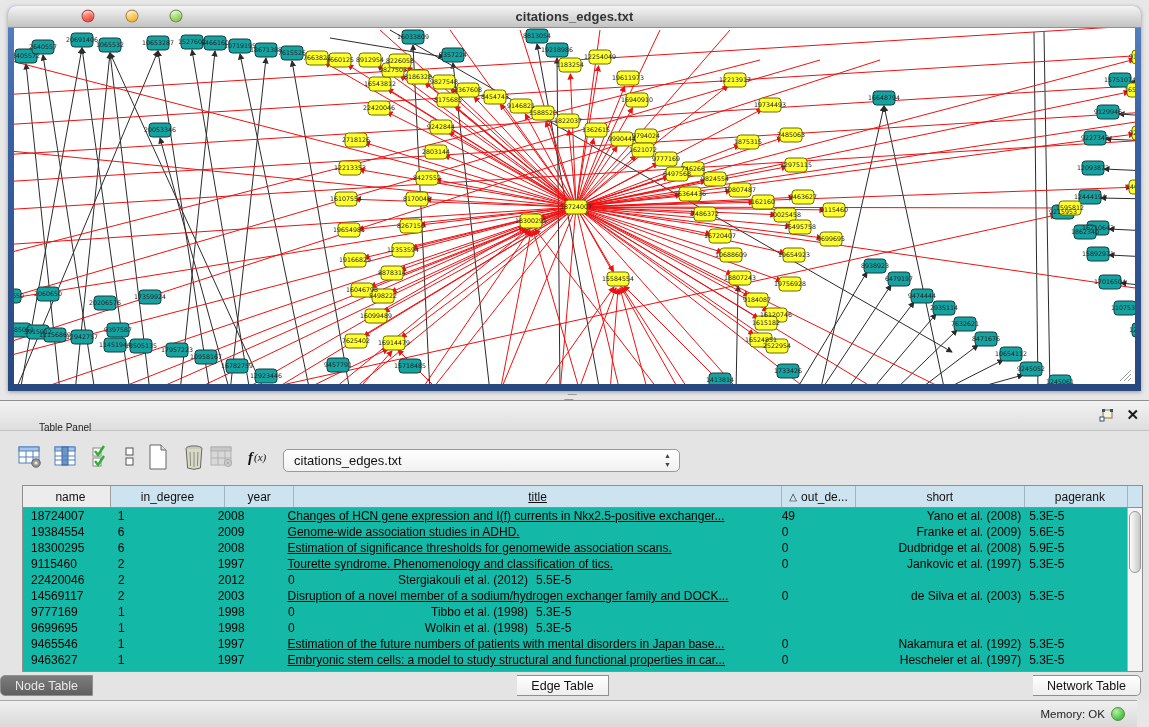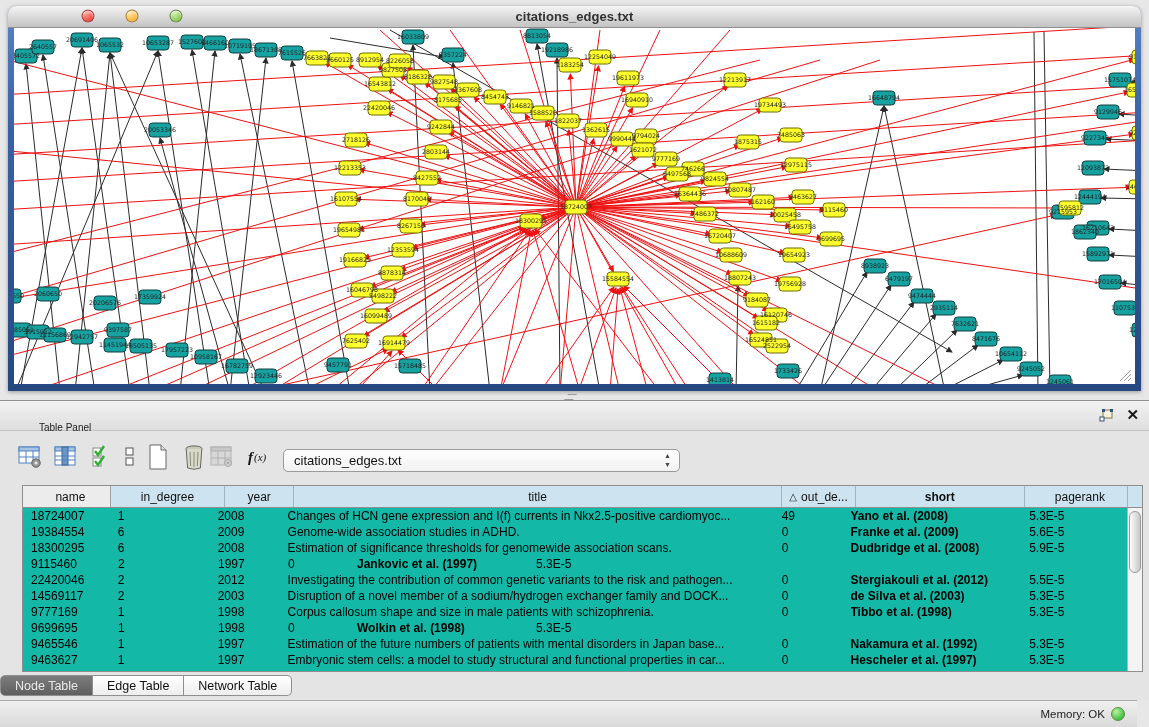--- a/index.html
+++ b/index.html
@@ -55,31 +55,31 @@
   #thead { display:flex; height:22px; border-bottom:1px solid #8e8e8e; font-size:12px; color:#111; }
   .hc { display:flex; align-items:center; justify-content:center; background:#cde4f0;
     border-right:1px solid #9fb5c1; height:100%; overflow:hidden; white-space:nowrap; }
   .hc.gray { background:#ececec; border-right:1px solid #9e9e9e; }
   .hc .tri { margin-right:4px; font-size:10px; color:#222; }
   #scroll-head { width:14px; background:#cde4f0; }
   #tbody { position:absolute; left:0; top:22px; right:15px; bottom:0; overflow:hidden;
     font-size:12px; color:#000; }
   .tr { display:flex; height:16px; line-height:16px; }
   .td { overflow:hidden; white-space:nowrap; padding-left:6px; }
-  .c0{width:89px; padding-left:8px;} .c1{width:100px;} .c2{width:70px;} .c3{width:495px;}
-  .c4{width:75px;} .c5{width:171px; text-align:left; padding-left:0;font-weight:bold;} .c6{width:106px; padding-left:8px;}
+  .c0{width:89px; padding-left:8px;} .c1{width:100px;} .c2{width:70px;} .c3{width:495px;text-decoration:underline;}
+  .c4{width:75px;} .c5{width:171px; text-align:right; padding-left:0;} .c6{width:106px; padding-left:8px;}
   .hc.c0{width:89px;} .hc.c1{width:116px;} .hc.c2{width:70px;} .hc.c3{width:495px;}
   .hc.c4{width:75px;} .hc.c5{width:171px;} .hc.c6{width:105px;}
   #vscroll { position:absolute; right:0; top:22px; width:15px; bottom:0;
     background:#f4f4f4; border-left:1px solid #b5b5b5; }
   #vthumb { position:absolute; left:1px; top:3px; width:12px; height:62px; border-radius:6px;
     background:linear-gradient(90deg,#fdfdfd,#c7c7c7); border:1px solid #9a9a9a; }
 
   
-  #tabs { position:absolute; left:0; right:8px; top:244px; display:flex; justify-content:flex-start; }
+  #tabs { position:absolute; left:0; right:8px; top:244px; display:flex; justify-content:space-between; }
   .tab { height:21px; line-height:20px; font-size:12.5px; padding:0 14px; background:linear-gradient(180deg,#ffffff,#eeeeee);
     border:1px solid #8f8f8f; border-left:none; color:#111; }
   .tab:first-child { border-left:1px solid #8f8f8f; border-radius:5px 0 0 5px; }
   .tab:last-child { border-radius:0 5px 5px 0; }
   .tab.selected { background:linear-gradient(180deg,#7d7d7d,#5f5f5f); color:#e9e9e9; }
 
   
   #status-bar { position:absolute; left:0; top:700px; width:1137px; height:27px;
     background:linear-gradient(180deg,#f0f0f0,#d9d9d9); border-top:1px solid #a8a8a8; }
   #memory-label { position:absolute; right:32px; top:7px; font-size:11.5px; color:#222; }
@@ -660,21 +660,21 @@
       <div class="hc c6">
           <span>pagerank</span>
         </div>
       <div id="scroll-head"></div>
     </div>
     <div id="tbody">
         <div class="tr">
           <div class="td c0">18724007</div>
           <div class="td c1">1</div>
           <div class="td c2">2008</div>
-          <div class="td c3">Changes of HCN gene expression and I(f) currents in Nkx2.5-positive cardiomyoc...</div>
+          <div class="td c3">Changes of HCN gene expression and I(f) currents in Nkx2.5-positive exchanger...</div>
           <div class="td c4">49</div>
           <div class="td c5">Yano et al. (2008)</div>
           <div class="td c6">5.3E-5</div>
         </div>
         <div class="tr">
           <div class="td c0">19384554</div>
           <div class="td c1">6</div>
           <div class="td c2">2009</div>
           <div class="td c3">Genome-wide association studies in ADHD.</div>
           <div class="td c4">0</div>
@@ -687,47 +687,46 @@
           <div class="td c2">2008</div>
           <div class="td c3">Estimation of significance thresholds for genomewide association scans.</div>
           <div class="td c4">0</div>
           <div class="td c5">Dudbridge et al. (2008)</div>
           <div class="td c6">5.9E-5</div>
         </div>
         <div class="tr">
           <div class="td c0">9115460</div>
           <div class="td c1">2</div>
           <div class="td c2">1997</div>
+          <div class="td c3">Tourette syndrome. Phenomenology and classification of tics.</div>
           <div class="td c4">0</div>
           <div class="td c5">Jankovic et al. (1997)</div>
           <div class="td c6">5.3E-5</div>
         </div>
         <div class="tr">
           <div class="td c0">22420046</div>
           <div class="td c1">2</div>
           <div class="td c2">2012</div>
-          <div class="td c3">Investigating the contribution of common genetic variants to the risk and pathogen...</div>
           <div class="td c4">0</div>
           <div class="td c5">Stergiakouli et al. (2012)</div>
           <div class="td c6">5.5E-5</div>
         </div>
         <div class="tr">
           <div class="td c0">14569117</div>
           <div class="td c1">2</div>
           <div class="td c2">2003</div>
           <div class="td c3">Disruption of a novel member of a sodium/hydrogen exchanger family and DOCK...</div>
           <div class="td c4">0</div>
           <div class="td c5">de Silva et al. (2003)</div>
           <div class="td c6">5.3E-5</div>
         </div>
         <div class="tr">
           <div class="td c0">9777169</div>
           <div class="td c1">1</div>
           <div class="td c2">1998</div>
-          <div class="td c3">Corpus callosum shape and size in male patients with schizophrenia.</div>
           <div class="td c4">0</div>
           <div class="td c5">Tibbo et al. (1998)</div>
           <div class="td c6">5.3E-5</div>
         </div>
         <div class="tr">
           <div class="td c0">9699695</div>
           <div class="td c1">1</div>
           <div class="td c2">1998</div>
           <div class="td c4">0</div>
           <div class="td c5">Wolkin et al. (1998)</div>

